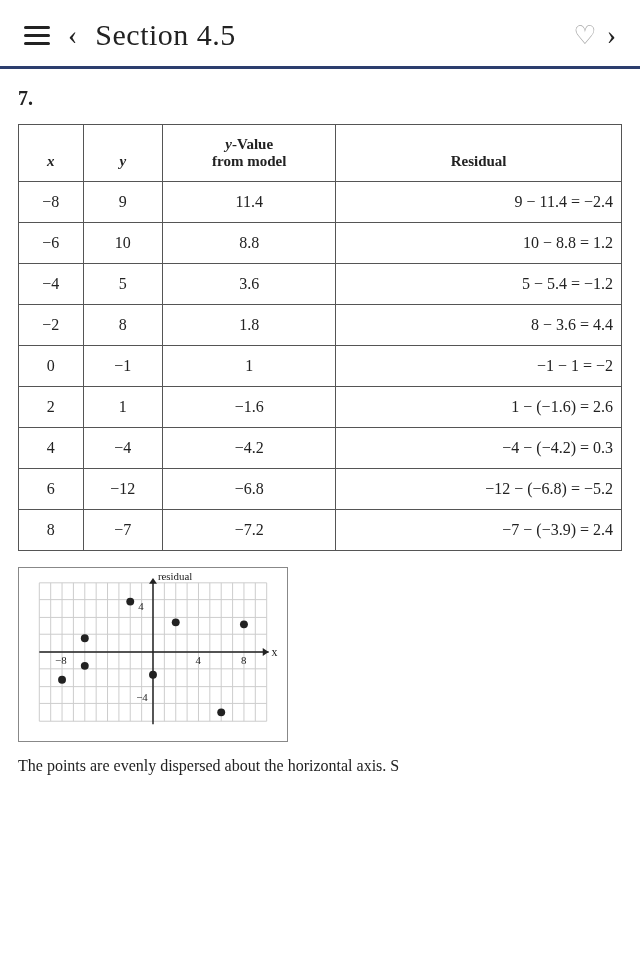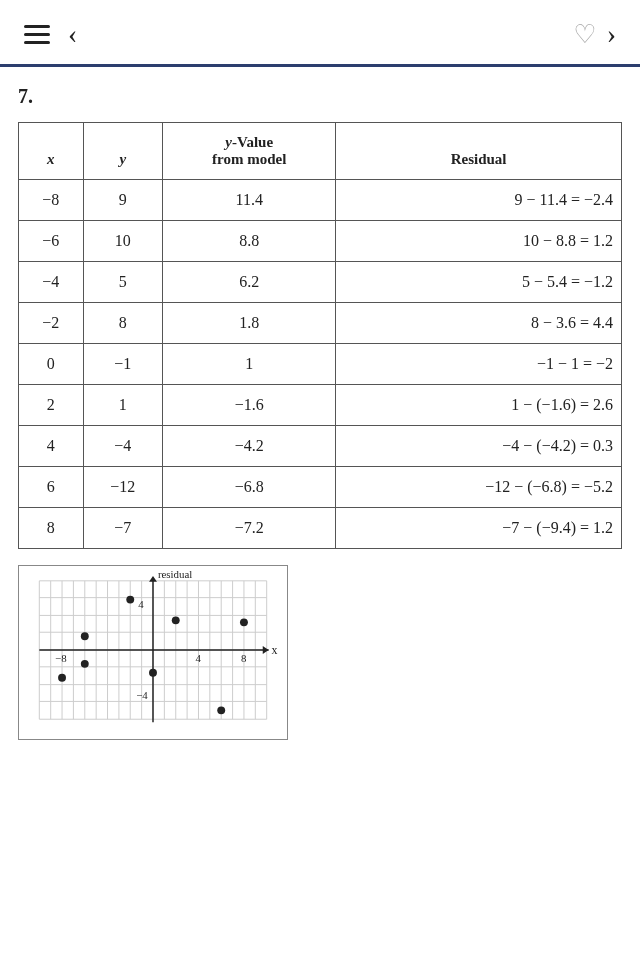--- a/index.html
+++ b/index.html
@@ -143,20 +143,21 @@
 <body>
 
 <div class="header">
   <div class="header-left">
     <div class="hamburger-icon">
       <span></span>
         <span></span>
         <span></span>
     </div>
     <span class="nav-arrow">‹</span>
+    <span class="header-title">Section 4.5</span>
   </div>
   <div class="header-right">
     <span class="heart-icon">♡</span>
     <span class="nav-arrow-right">›</span>
   </div>
 </div>
 
 <div class="main-content">
 
   <div class="problem-number">7.</div>
@@ -179,21 +180,21 @@
         </tr>
         <tr>
           <td>−6</td>
           <td>10</td>
           <td>8.8</td>
           <td class="residual-col">10 − 8.8 = 1.2</td>
         </tr>
         <tr>
           <td>−4</td>
           <td>5</td>
-          <td>6.2</td>
+          <td>3.6</td>
           <td class="residual-col">5 − 5.4 = −1.2</td>
         </tr>
         <tr>
           <td>−2</td>
           <td>8</td>
           <td>1.8</td>
           <td class="residual-col">8 − 3.6 = 4.4</td>
         </tr>
         <tr>
           <td>0</td>
@@ -216,21 +217,21 @@
         <tr>
           <td>6</td>
           <td>−12</td>
           <td>−6.8</td>
           <td class="residual-col">−12 − (−6.8) = −5.2</td>
         </tr>
         <tr>
           <td>8</td>
           <td>−7</td>
           <td>−7.2</td>
-          <td class="residual-col">−7 − (−9.4) = 1.2</td>
+          <td class="residual-col">−7 − (−3.9) = 2.4</td>
         </tr>
       </tbody>
   </table>
 
   <div class="graph-container">
     <svg class="graph-svg" viewBox="0 0 270 175" xmlns="http://www.w3.org/2000/svg">
 
       <line x1="20" y1="15" x2="20" y2="155" stroke="#ccc" stroke-width="1"></line>
       <line x1="31.5" y1="15" x2="31.5" y2="155" stroke="#ccc" stroke-width="1"></line>
       <line x1="43" y1="15" x2="43" y2="155" stroke="#ccc" stroke-width="1"></line>
@@ -294,14 +295,17 @@
       <circle cx="158" cy="55" r="4" fill="#222"></circle>
 
       <circle cx="204" cy="146" r="4" fill="#222"></circle>
 
       <circle cx="227" cy="57" r="4" fill="#222"></circle>
 
       <circle cx="66" cy="99" r="4" fill="#222"></circle>
     </svg>
   </div>
 
+  <div class="footer-text">
+    <span>The points are evenly dispersed about the horizontal axis. S</span>
+  </div>
 
 </div>
 
 </body></html>

